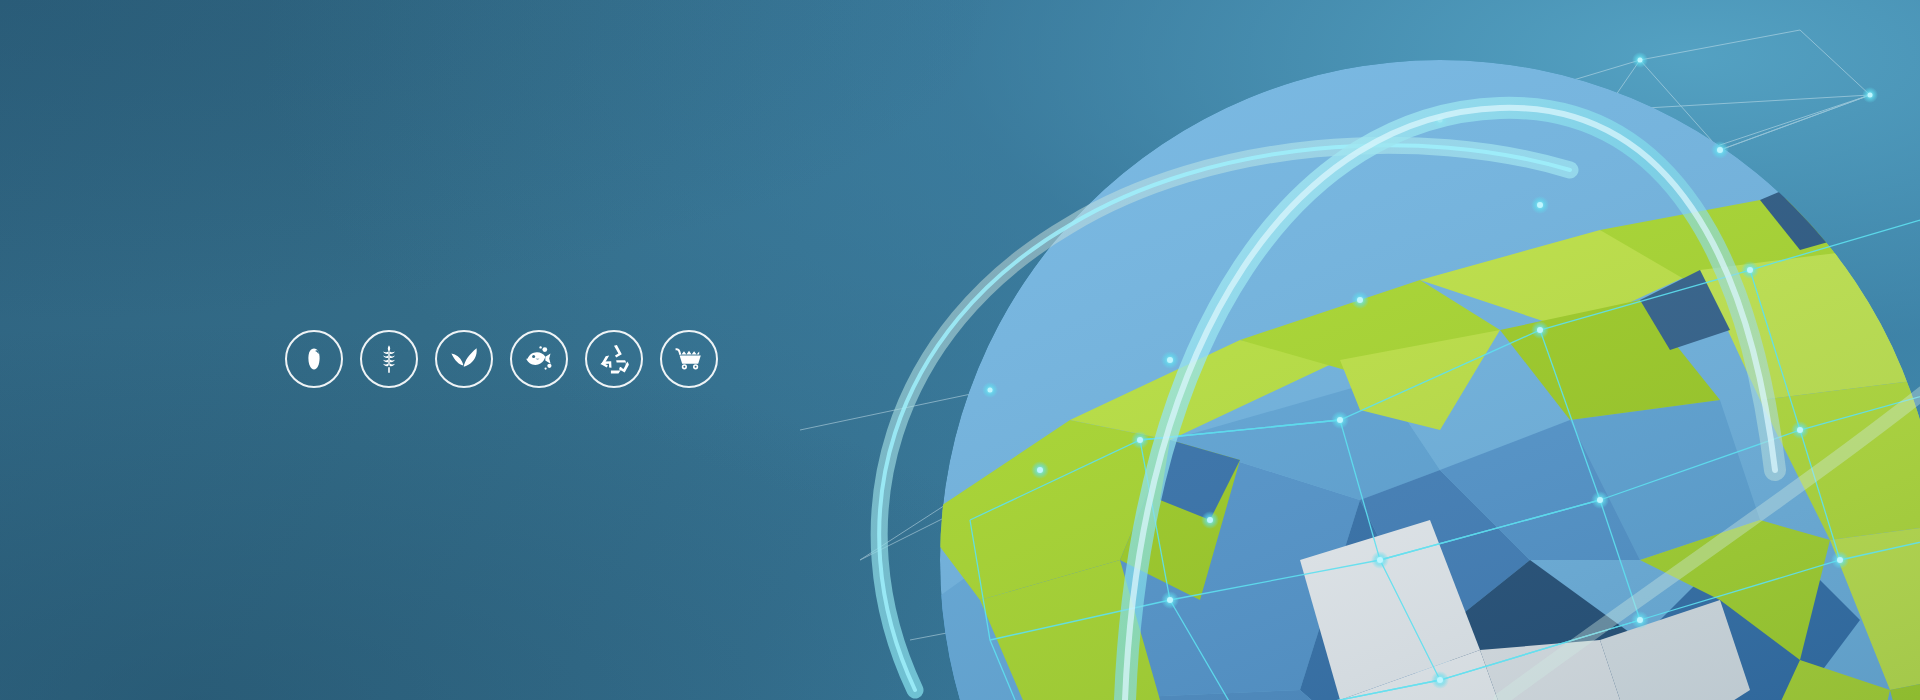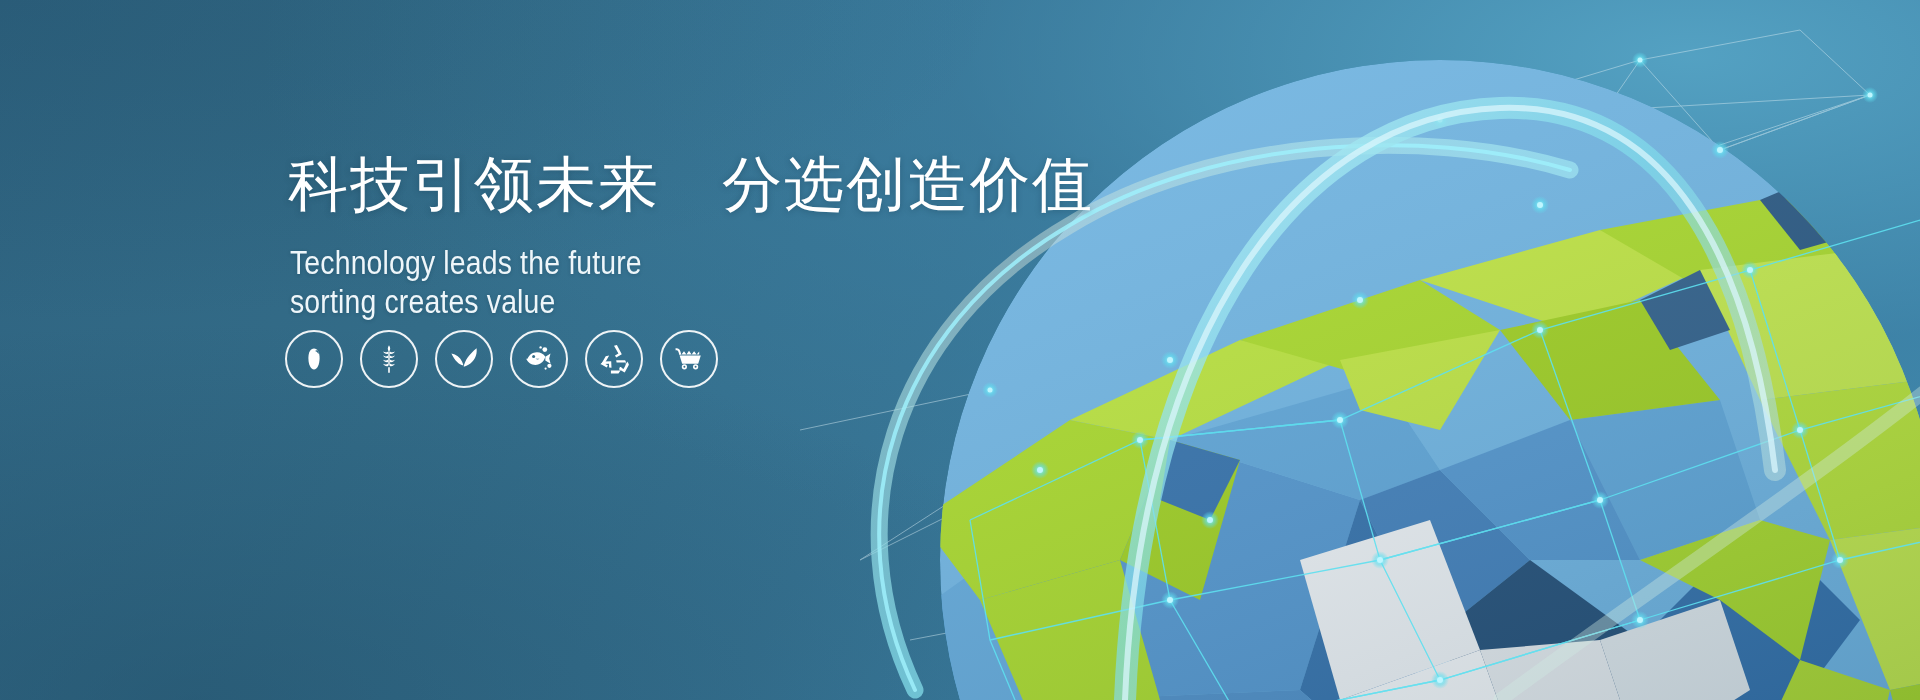--- a/index.html
+++ b/index.html
@@ -279,27 +279,20 @@
         <path d="M175 690 C 95 520, 150 330, 330 225 C 470 140, 680 125, 830 170" fill="none" stroke="#9ff0fb" stroke-width="4" stroke-linecap="round" opacity="0.85"></path>
 
         <path d="M385 700 C 400 330, 560 115, 760 108 C 930 102, 1010 260, 1035 470" fill="none" stroke="url(#ribbonGrad)" stroke-width="22" stroke-linecap="round" opacity="0.92"></path>
         <path d="M385 700 C 400 330, 560 115, 760 108 C 930 102, 1010 260, 1035 470" fill="none" stroke="#d9f6fc" stroke-width="6" stroke-linecap="round" opacity="0.75"></path>
 
         <path d="M760 700 C 950 560, 1120 450, 1260 330" fill="none" stroke="#cfe9e2" stroke-width="14" stroke-linecap="round" opacity="0.38"></path>
       </g>
     </svg>
   </div>
 
-  <div class="copy">
-    <h1 class="headline">科技引领未来　分选创造价值</h1>
-    <p class="subhead">
-      <span class="subhead-line">Technology leads the future</span>
-      <span class="subhead-line">sorting creates value</span>
-    </p>
-  </div>
 
   <div class="icon-row">
 
     <div class="icon-badge">
       <span>
         <svg width="30" height="30" viewBox="0 0 30 30">
           <path class="gl" d="M15 4.5c3.6 0 5.6 4 5.6 9.5 0 6.3-2.2 11.5-5.6 11.5S9.4 20.3 9.4 14C9.4 8.5 11.4 4.5 15 4.5z"></path>
           <path d="M18.8 6.6c1 .9 1.3 2.3.6 3.3-.7-1.5-1.9-2.6-3.3-3 .9-.6 1.9-.8 2.7-.3z" fill="#336c88"></path>
         </svg>
       </span>

